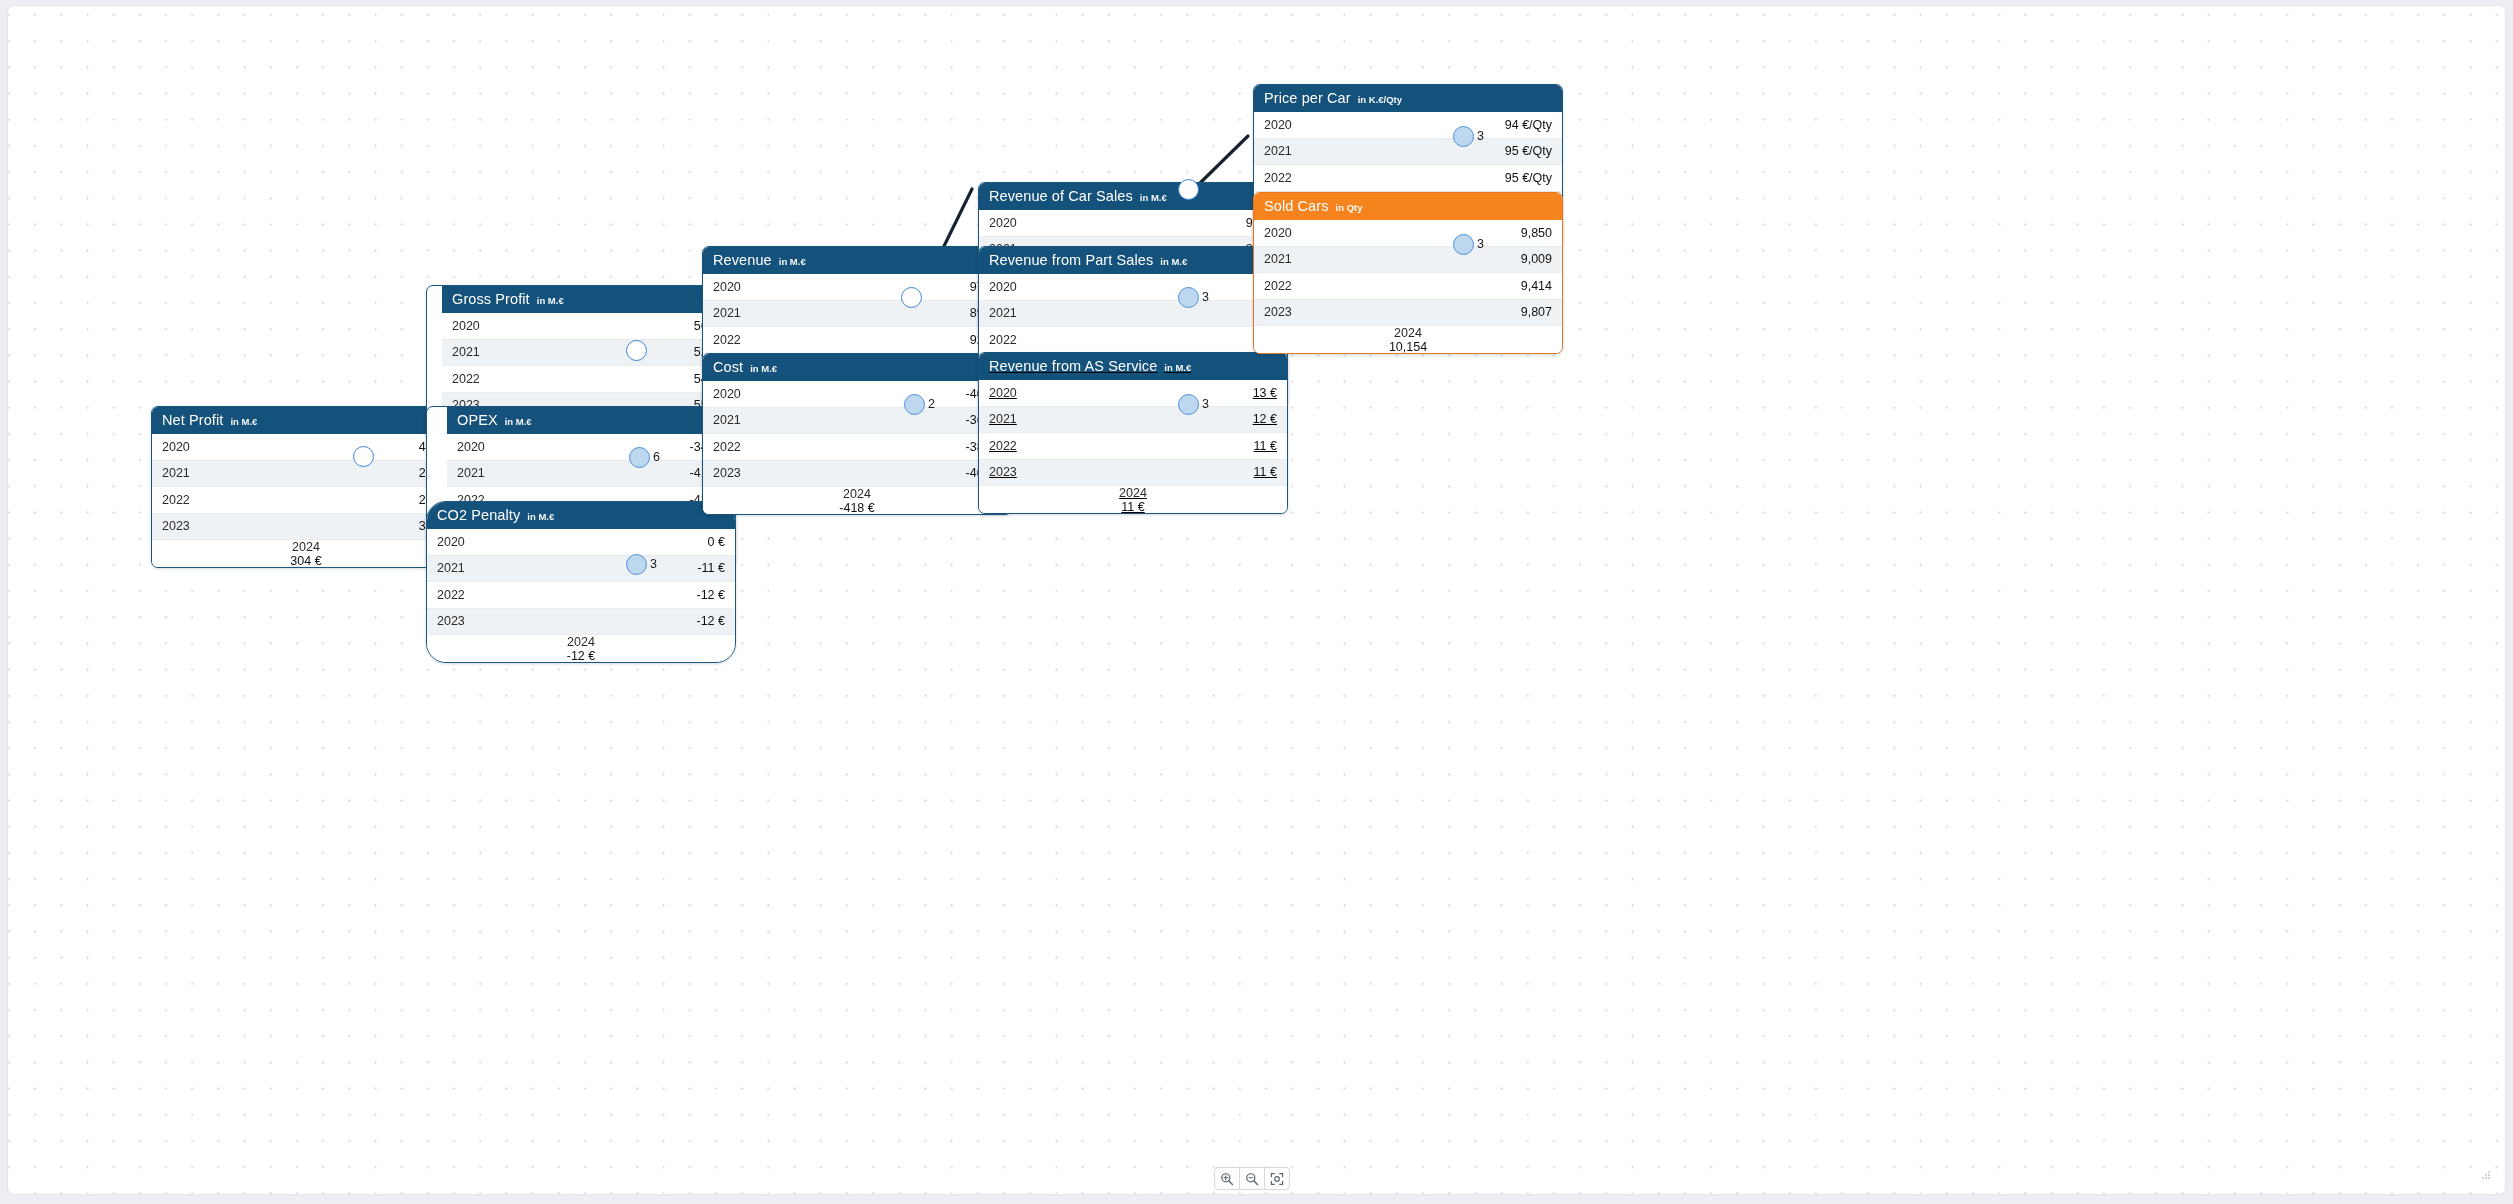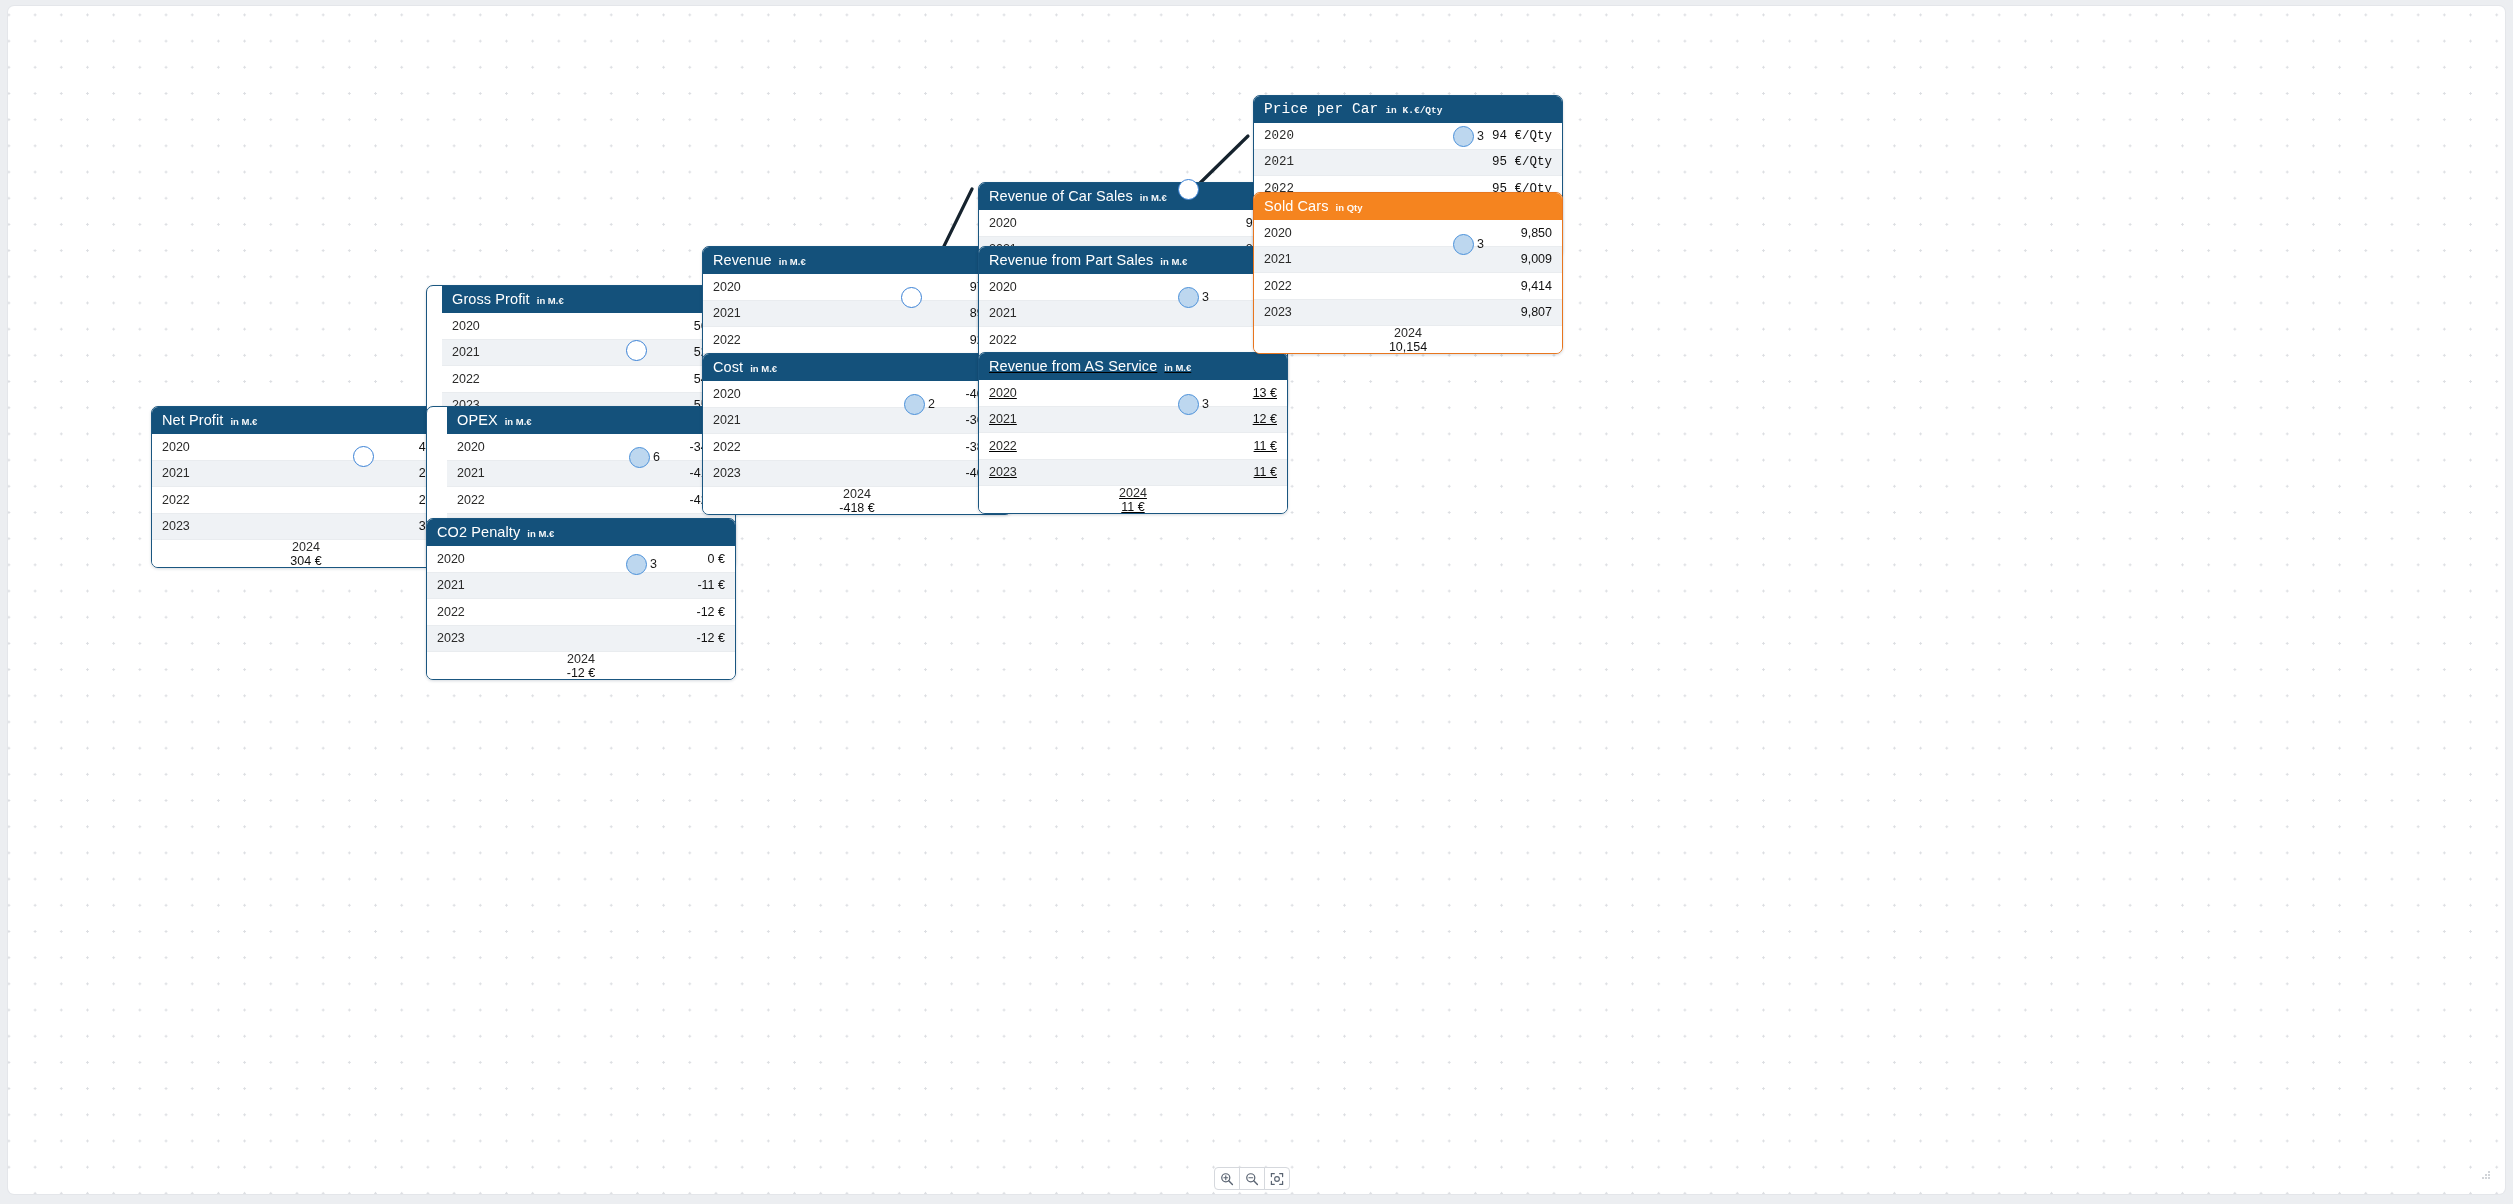--- a/index.html
+++ b/index.html
@@ -281,21 +281,21 @@
           </div>
           <div class="card-row">
             <span class="row-label">2023</span>
             <span class="row-value">-415 €</span>
           </div>
           <div class="card-row">
             <span class="row-label">2024</span>
             <span class="row-value">-425 €</span>
           </div>
         </div>
-        <div class="node-card" style="left: 418px; top: 512px;">
+        <div class="node-card" style="left: 418px; top: 495px; border-radius: 20px;">
           <div class="card-header">
             <span class="card-title">CO2 Penalty</span>
             <span class="card-unit">in M.€</span>
           </div>
           <div class="card-row">
             <span class="row-label">2020</span>
             <span class="row-value">0 €</span>
           </div>
           <div class="card-row">
             <span class="row-label">2021</span>
@@ -437,21 +437,21 @@
           </div>
           <div class="card-row">
             <span class="row-label">2023</span>
             <span class="row-value">11 €</span>
           </div>
           <div class="card-row">
             <span class="row-label">2024</span>
             <span class="row-value">11 €</span>
           </div>
         </div>
-        <div class="node-card" style="left: 1245px; top: 89px; font-family: Liberation Mono, monospace;">
+        <div class="node-card" style="left: 1245px; top: 78px;">
           <div class="card-header">
             <span class="card-title">Price per Car</span>
             <span class="card-unit">in K.€/Qty</span>
           </div>
           <div class="card-row">
             <span class="row-label">2020</span>
             <span class="row-value">94 €/Qty</span>
           </div>
           <div class="card-row">
             <span class="row-label">2021</span>

